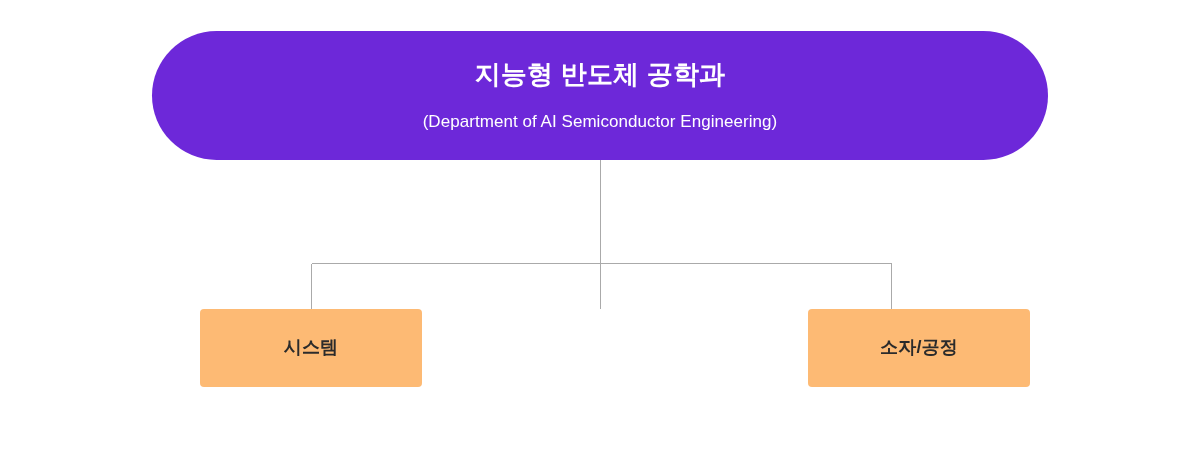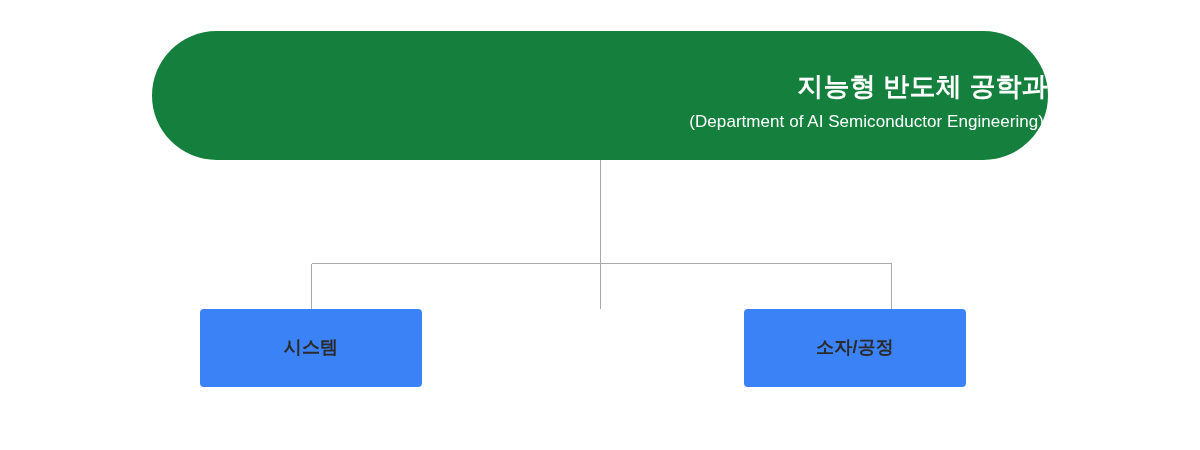--- a/index.html
+++ b/index.html
@@ -33,26 +33,26 @@
     pointer-events: none;
   }
 
   
   .root-node {
     position: absolute;
     left: 152px;
     top: 31px;
     width: 896px;
     height: 129px;
-    background: #15803d;
+    background: #6d28d9;
     border-radius: 64.5px / 64.5px;
     z-index: 2;
     display: flex;
     flex-direction: column;
-    align-items: flex-end;
+    align-items: center;
     justify-content: center;
     box-sizing: border-box;
     padding-top: 16px;
   }
 
   .root-title-ko {
     color: #ffffff;
     font-size: 26px;
     font-weight: 700;
     letter-spacing: 0.2px;
@@ -63,41 +63,41 @@
   }
 
   .root-title-en {
     color: #ffffff;
     font-size: 17px;
     font-weight: 400;
     letter-spacing: 0.05px;
     line-height: 1.2;
     text-align: center;
     white-space: nowrap;
-    margin: 4px;
+    margin: 16px;
   }
 
   
   .child-node {
     position: absolute;
     top: 309px;
     width: 222px;
     height: 78px;
-    background: #3b82f6;
+    background: #fdba74;
     border-radius: 4px;
     z-index: 2;
     display: flex;
     align-items: center;
     justify-content: center;
     box-sizing: border-box;
   }
 
   .child-node.pos-0 { left: 200px; }
   .child-node.pos-1 { left: 489px; }
-  .child-node.pos-2 { left: 744px; }
+  .child-node.pos-2 { left: 808px; }
 
   .child-label {
     color: #2B2B2B;
     font-size: 18px;
     font-weight: 700;
     letter-spacing: 0.2px;
     line-height: 1.2;
     text-align: center;
     white-space: nowrap;
   }

